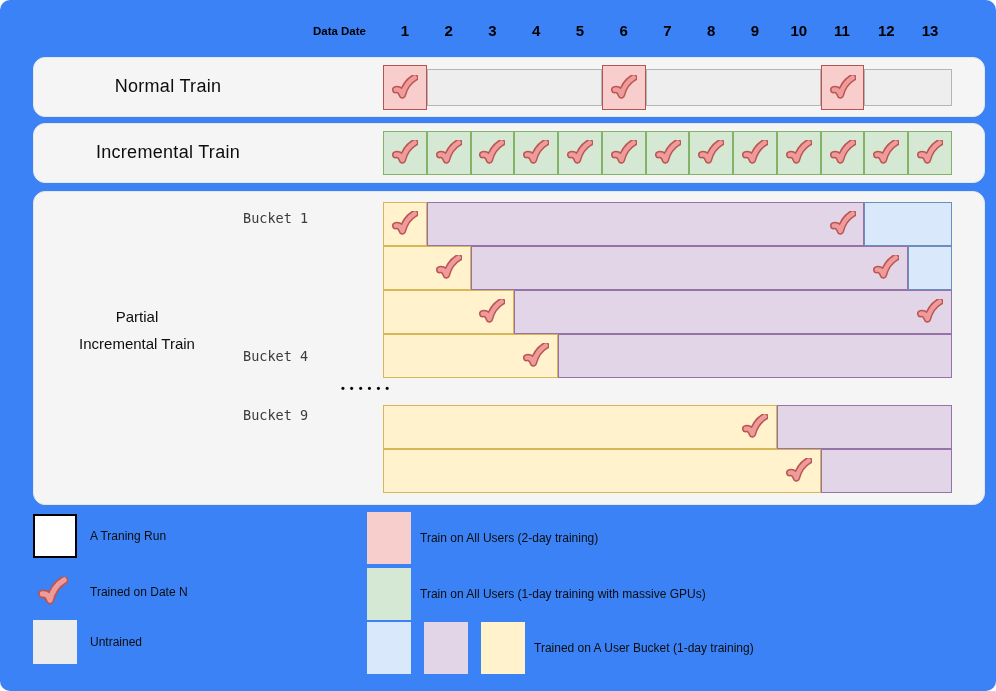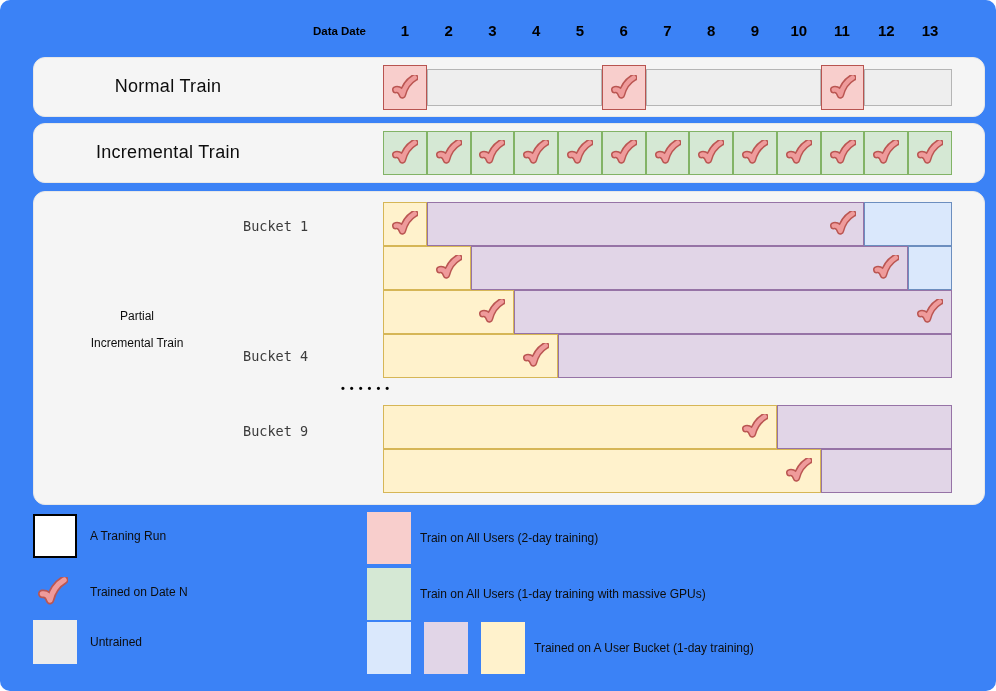--- a/index.html
+++ b/index.html
@@ -8,21 +8,21 @@
   .section{position:absolute;left:33px;width:952px;background:#f5f5f5;
            border:1px solid #e7e7e7;border-radius:12px;box-sizing:border-box;}
   #sec1{top:57px;height:60px}
   #sec2{top:123px;height:60px}
   #sec3{top:191px;height:314px}
   .seclbl{position:absolute;left:33px;width:270px;text-align:center;
           font-size:18px;letter-spacing:.3px;color:#0d0d0d;}
   #lbl-normal{top:76px;}
   #lbl-incremental{top:142px;}
   .plabel{position:absolute;left:27px;width:220px;top:303px;text-align:center;
-          font-size:12px;line-height:27px;color:#0d0d0d;}
+          font-size:15px;line-height:27px;color:#0d0d0d;}
   .datadate{position:absolute;left:286px;width:80px;top:24px;height:15px;line-height:15px;
             text-align:right;font-size:11.5px;font-weight:700;color:#000;}
   .datehdr{position:absolute;top:22px;height:18px;line-height:18px;text-align:center;
            font-weight:700;font-size:15px;color:#000;}
   .seg{position:absolute;box-sizing:border-box;}
   .chk{position:absolute;}
   .bucketlbl{position:absolute;left:243px;width:110px;height:44px;line-height:44px;
              font-family:"DejaVu Sans Mono","Liberation Mono",monospace;
              font-size:13.5px;color:#3b3b3b;}
   .dots{position:absolute;left:341px;top:382px;font-size:11px;letter-spacing:5px;
@@ -140,21 +140,21 @@
     <div class="seg" style="left: 864.462px; top: 131px; width: 43.7692px; height: 44px; background: rgb(213, 232, 212); border: 1px solid rgb(130, 179, 102);"></div>
     <div class="chk" style="left: 873.346px; top: 140px; width: 26px; height: 26px;"><svg width="26" height="26" viewBox="0 0 24 24">
         <path d="M3.5 13.5 C6.5 13 8.6 15.2 9.6 18.4 C11.4 11.2 14.8 6 20.9 2.4" fill="none" stroke="#ba5652" stroke-width="7" stroke-linecap="round" stroke-linejoin="round"></path>
         <path d="M3.5 13.5 C6.5 13 8.6 15.2 9.6 18.4 C11.4 11.2 14.8 6 20.9 2.4" fill="none" stroke="#ef9b9b" stroke-width="4.2" stroke-linecap="round" stroke-linejoin="round"></path>
       </svg></div>
     <div class="seg" style="left: 908.231px; top: 131px; width: 43.7692px; height: 44px; background: rgb(213, 232, 212); border: 1px solid rgb(130, 179, 102);"></div>
     <div class="chk" style="left: 917.115px; top: 140px; width: 26px; height: 26px;"><svg width="26" height="26" viewBox="0 0 24 24">
         <path d="M3.5 13.5 C6.5 13 8.6 15.2 9.6 18.4 C11.4 11.2 14.8 6 20.9 2.4" fill="none" stroke="#ba5652" stroke-width="7" stroke-linecap="round" stroke-linejoin="round"></path>
         <path d="M3.5 13.5 C6.5 13 8.6 15.2 9.6 18.4 C11.4 11.2 14.8 6 20.9 2.4" fill="none" stroke="#ef9b9b" stroke-width="4.2" stroke-linecap="round" stroke-linejoin="round"></path>
       </svg></div>
-    <div class="bucketlbl" style="top: 204px;">Bucket 1</div>
+    <div class="bucketlbl" style="top: 196px;">Bucket 1</div>
     <div class="seg" style="left: 383px; top: 202px; width: 43.7692px; height: 44px; background: rgb(255, 242, 204); border: 1px solid rgb(214, 182, 86);"></div>
     <div class="chk" style="left: 391.885px; top: 211px; width: 26px; height: 26px;"><svg width="26" height="26" viewBox="0 0 24 24">
         <path d="M3.5 13.5 C6.5 13 8.6 15.2 9.6 18.4 C11.4 11.2 14.8 6 20.9 2.4" fill="none" stroke="#ba5652" stroke-width="7" stroke-linecap="round" stroke-linejoin="round"></path>
         <path d="M3.5 13.5 C6.5 13 8.6 15.2 9.6 18.4 C11.4 11.2 14.8 6 20.9 2.4" fill="none" stroke="#ef9b9b" stroke-width="4.2" stroke-linecap="round" stroke-linejoin="round"></path>
       </svg></div>
     <div class="seg" style="left: 426.769px; top: 202px; width: 437.692px; height: 44px; background: rgb(225, 213, 231); border: 1px solid rgb(150, 115, 166);"></div>
     <div class="chk" style="left: 829.577px; top: 211px; width: 26px; height: 26px;"><svg width="26" height="26" viewBox="0 0 24 24">
         <path d="M3.5 13.5 C6.5 13 8.6 15.2 9.6 18.4 C11.4 11.2 14.8 6 20.9 2.4" fill="none" stroke="#ba5652" stroke-width="7" stroke-linecap="round" stroke-linejoin="round"></path>
         <path d="M3.5 13.5 C6.5 13 8.6 15.2 9.6 18.4 C11.4 11.2 14.8 6 20.9 2.4" fill="none" stroke="#ef9b9b" stroke-width="4.2" stroke-linecap="round" stroke-linejoin="round"></path>
       </svg></div>
@@ -180,21 +180,21 @@
         <path d="M3.5 13.5 C6.5 13 8.6 15.2 9.6 18.4 C11.4 11.2 14.8 6 20.9 2.4" fill="none" stroke="#ba5652" stroke-width="7" stroke-linecap="round" stroke-linejoin="round"></path>
         <path d="M3.5 13.5 C6.5 13 8.6 15.2 9.6 18.4 C11.4 11.2 14.8 6 20.9 2.4" fill="none" stroke="#ef9b9b" stroke-width="4.2" stroke-linecap="round" stroke-linejoin="round"></path>
       </svg></div>
     <div class="bucketlbl" style="top: 334px;">Bucket 4</div>
     <div class="seg" style="left: 383px; top: 334px; width: 175.077px; height: 44px; background: rgb(255, 242, 204); border: 1px solid rgb(214, 182, 86);"></div>
     <div class="chk" style="left: 523.192px; top: 343px; width: 26px; height: 26px;"><svg width="26" height="26" viewBox="0 0 24 24">
         <path d="M3.5 13.5 C6.5 13 8.6 15.2 9.6 18.4 C11.4 11.2 14.8 6 20.9 2.4" fill="none" stroke="#ba5652" stroke-width="7" stroke-linecap="round" stroke-linejoin="round"></path>
         <path d="M3.5 13.5 C6.5 13 8.6 15.2 9.6 18.4 C11.4 11.2 14.8 6 20.9 2.4" fill="none" stroke="#ef9b9b" stroke-width="4.2" stroke-linecap="round" stroke-linejoin="round"></path>
       </svg></div>
     <div class="seg" style="left: 558.077px; top: 334px; width: 393.923px; height: 44px; background: rgb(225, 213, 231); border: 1px solid rgb(150, 115, 166);"></div>
-    <div class="bucketlbl" style="top: 409px;">Bucket 9</div>
+    <div class="bucketlbl" style="top: 393px;">Bucket 9</div>
     <div class="seg" style="left: 383px; top: 405px; width: 393.923px; height: 44px; background: rgb(255, 242, 204); border: 1px solid rgb(214, 182, 86);"></div>
     <div class="chk" style="left: 742.038px; top: 414px; width: 26px; height: 26px;"><svg width="26" height="26" viewBox="0 0 24 24">
         <path d="M3.5 13.5 C6.5 13 8.6 15.2 9.6 18.4 C11.4 11.2 14.8 6 20.9 2.4" fill="none" stroke="#ba5652" stroke-width="7" stroke-linecap="round" stroke-linejoin="round"></path>
         <path d="M3.5 13.5 C6.5 13 8.6 15.2 9.6 18.4 C11.4 11.2 14.8 6 20.9 2.4" fill="none" stroke="#ef9b9b" stroke-width="4.2" stroke-linecap="round" stroke-linejoin="round"></path>
       </svg></div>
     <div class="seg" style="left: 776.923px; top: 405px; width: 175.077px; height: 44px; background: rgb(225, 213, 231); border: 1px solid rgb(150, 115, 166);"></div>
     <div class="seg" style="left: 383px; top: 449px; width: 437.692px; height: 44px; background: rgb(255, 242, 204); border: 1px solid rgb(214, 182, 86);"></div>
     <div class="chk" style="left: 785.808px; top: 458px; width: 26px; height: 26px;"><svg width="26" height="26" viewBox="0 0 24 24">
         <path d="M3.5 13.5 C6.5 13 8.6 15.2 9.6 18.4 C11.4 11.2 14.8 6 20.9 2.4" fill="none" stroke="#ba5652" stroke-width="7" stroke-linecap="round" stroke-linejoin="round"></path>
         <path d="M3.5 13.5 C6.5 13 8.6 15.2 9.6 18.4 C11.4 11.2 14.8 6 20.9 2.4" fill="none" stroke="#ef9b9b" stroke-width="4.2" stroke-linecap="round" stroke-linejoin="round"></path>

